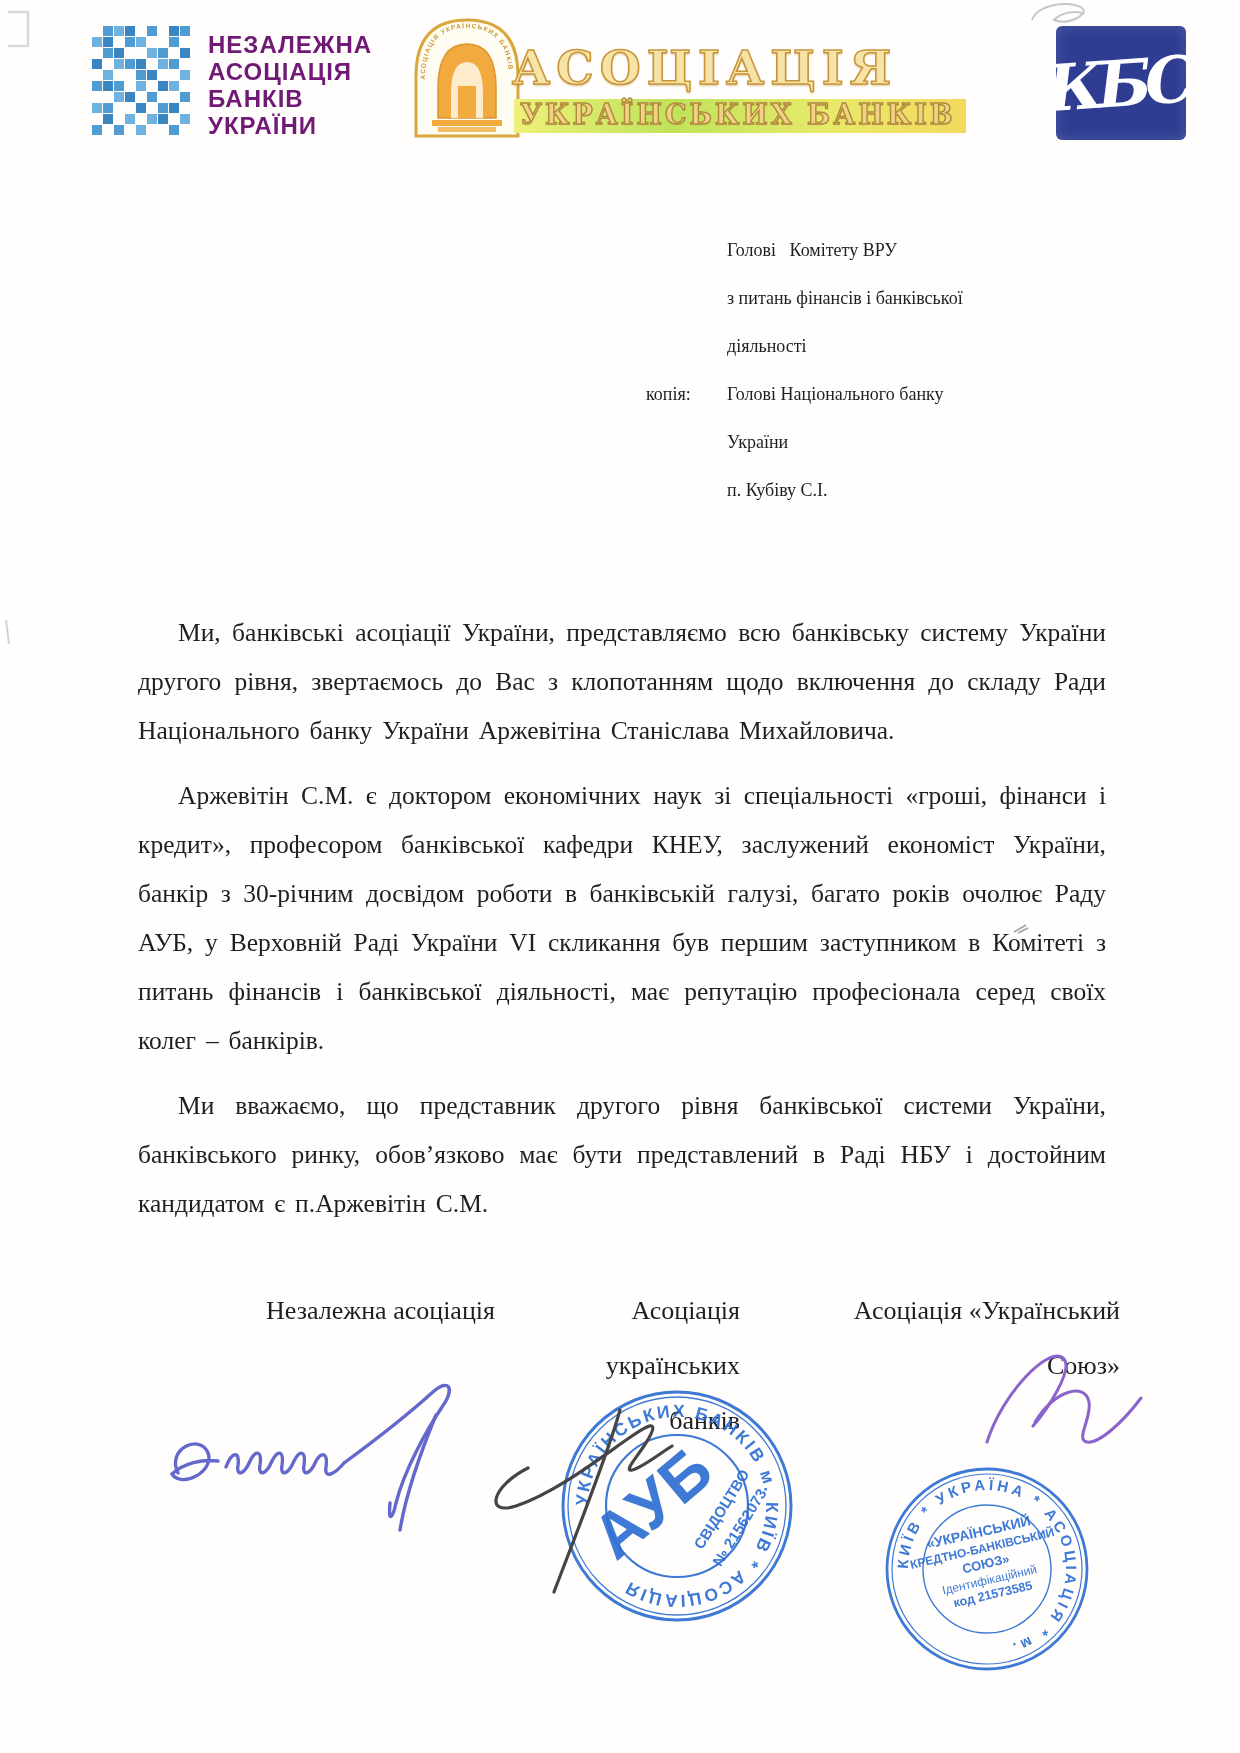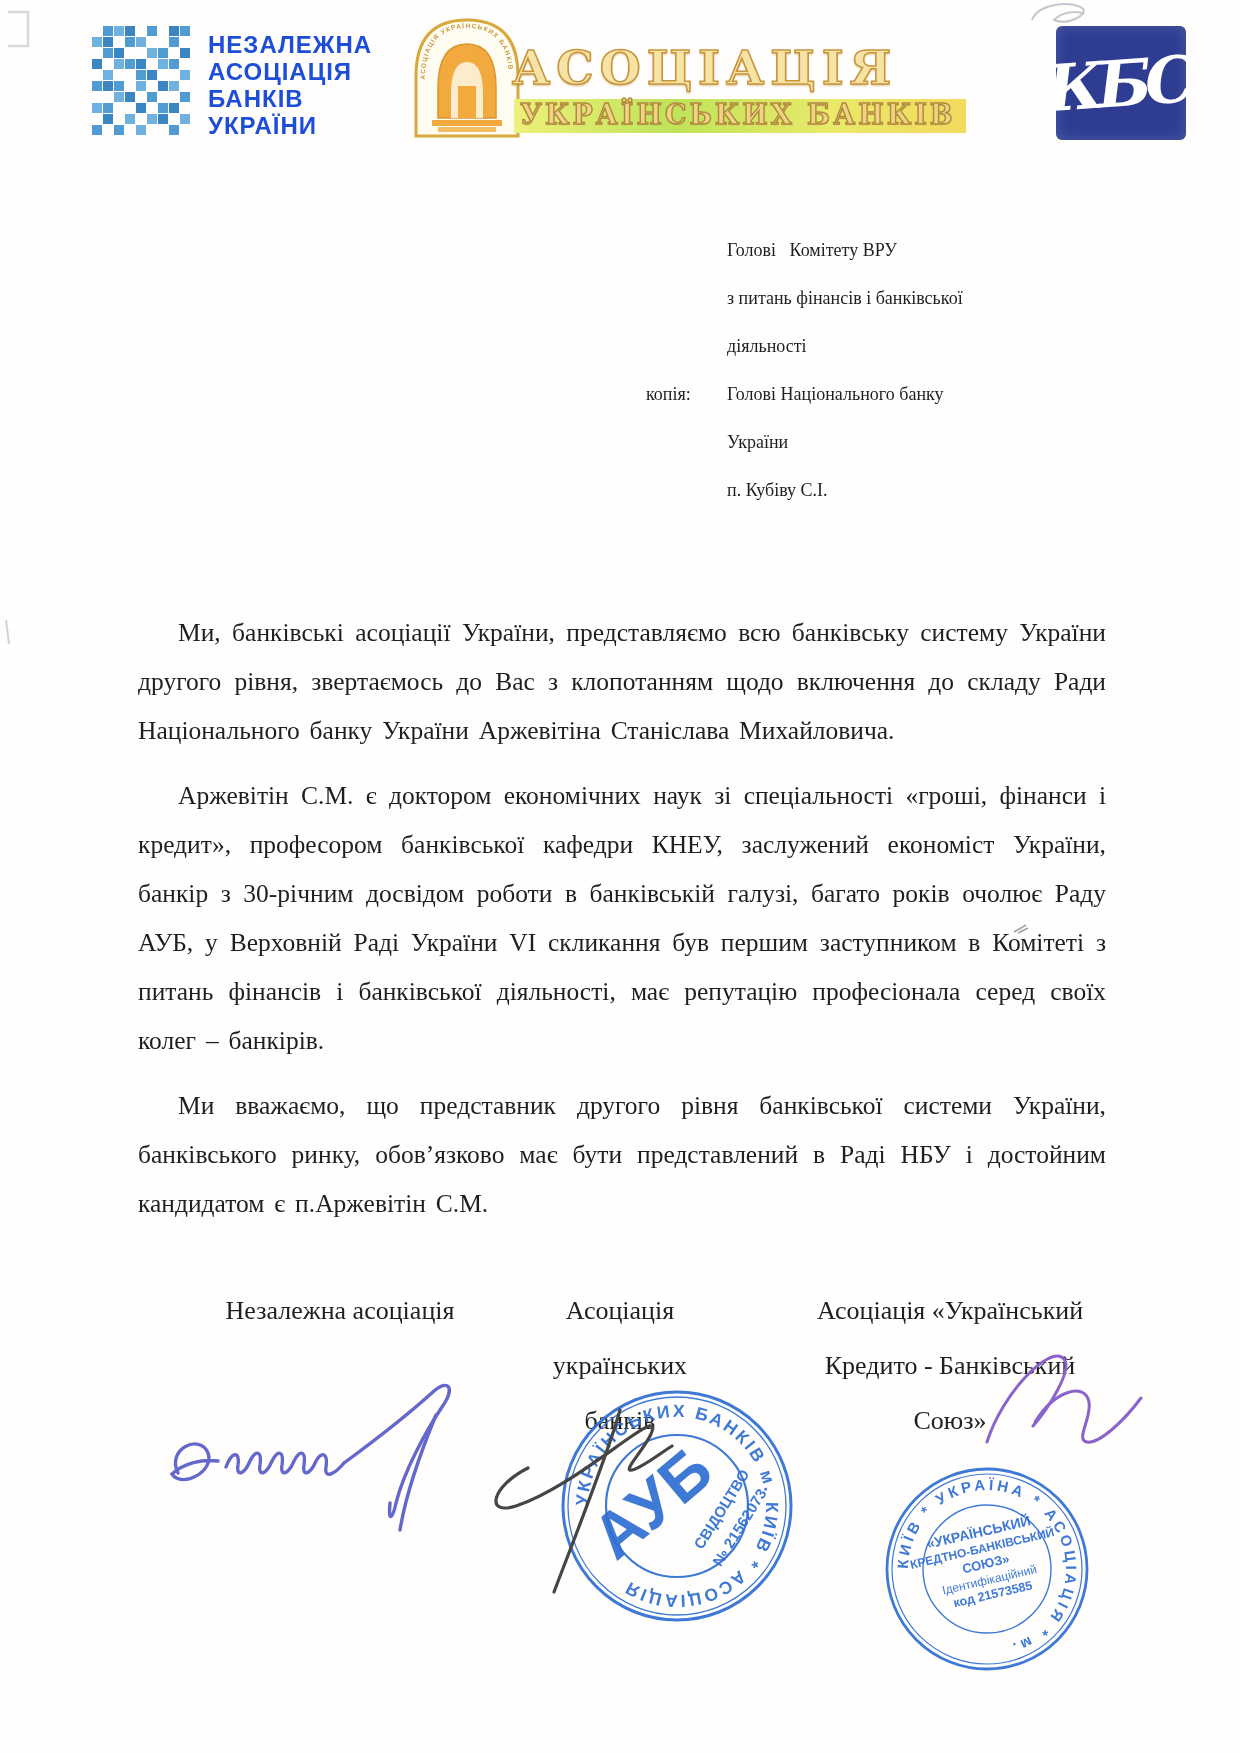--- a/index.html
+++ b/index.html
@@ -5,21 +5,21 @@
   html,body{margin:0;padding:0;background:#e8e8e8;}
   .page{
     position:relative;width:1240px;height:1753px;margin:0 auto;
     background:#fffefc;overflow:hidden;
     font-family:"Liberation Serif",serif;color:#1f1f1f;
   }
   
   .nabu{position:absolute;left:92px;top:26px;display:flex;gap:16px;}
   .nabu-text{
     font-family:"Liberation Sans",sans-serif;font-weight:bold;
-    color:#1d4ed8;font-size:24px;line-height:27px;letter-spacing:1px;padding-top:5px;
+    color:#701a75;font-size:24px;line-height:27px;letter-spacing:1px;padding-top:5px;
   }
   
   .aub-badge{position:absolute;left:408px;top:14px;}
   .aub-title{position:absolute;left:512px;top:40px;font-family:"DejaVu Serif",serif;font-weight:bold;white-space:nowrap;}
   .aub-line1{
     font-size:47px;letter-spacing:6px;color:#f6e3a6;
     -webkit-text-stroke:1.6px #c8953a;
     text-shadow:0 2px 2px rgba(186,138,58,.45);
   }
   .aub-line2-wrap{margin-top:4px;margin-left:2px;}
@@ -43,21 +43,21 @@
     padding-right:8px;
   }
   
   .recipient{position:absolute;left:616px;top:226px;font-size:18px;line-height:48px;}
   .recipient .row{display:flex;white-space:pre;}
   .recipient .lbl{width:81px;margin-left:30px;}
   
   .body-text{position:absolute;left:122px;top:592px;width:1000px;font-size:25.5px;line-height:49px;text-align:justify;}
   .body-text p{margin:16px;text-indent:40px;word-spacing:3.5px;}
   
-  .sig-col{position:absolute;top:1283px;text-align:center;font-size:26px;line-height:55px;}
+  .sig-col{position:absolute;top:1283px;text-align:right;font-size:26px;line-height:55px;}
   .sig-col.c1{left:185px;width:310px;}
   .sig-col.c2{left:500px;width:240px;}
   .sig-col.c3{left:780px;width:340px;}
   
   .abs{position:absolute;}
   svg text{font-family:"Liberation Sans",sans-serif;}
   .artifact{position:absolute;}
 </style>
 </head>
 <body>
@@ -182,21 +182,20 @@
   <div class="sig-col c1">
     <div>Незалежна асоціація</div>
   </div>
   <div class="sig-col c2">
     <div>Асоціація</div>
     <div>українських</div>
     <div>банків</div>
   </div>
   <div class="sig-col c3">
     <div>Асоціація «Український</div>
-    <div>Кредито - Банківський</div>
     <div>Союз»</div>
   </div>
 
   <svg class="abs" style="left:150px;top:1375px" width="330" height="175" viewBox="0 0 330 175">
     <g fill="none" stroke="#6468cc" stroke-width="3.4" stroke-linecap="round">
       <path d="M28,98 C16,74 50,58 58,78 C65,96 32,114 22,99 C34,88 52,84 68,86"></path>
       <path d="M76,92 C82,76 90,76 88,90 C86,102 94,100 100,86 C106,74 112,76 110,90 C108,102 116,100 122,86 C128,74 134,76 132,90 C130,102 138,100 144,86 C150,74 156,76 154,90 C152,102 160,100 166,86 C172,76 178,78 176,92 C174,104 184,100 194,88"></path>
       <path d="M194,88 C224,66 262,36 284,16 C298,4 306,12 292,32 C276,56 254,96 246,128 C243,142 238,150 240,128"></path>
       <path d="M286,40 C272,74 256,118 250,155"></path>
     </g>

